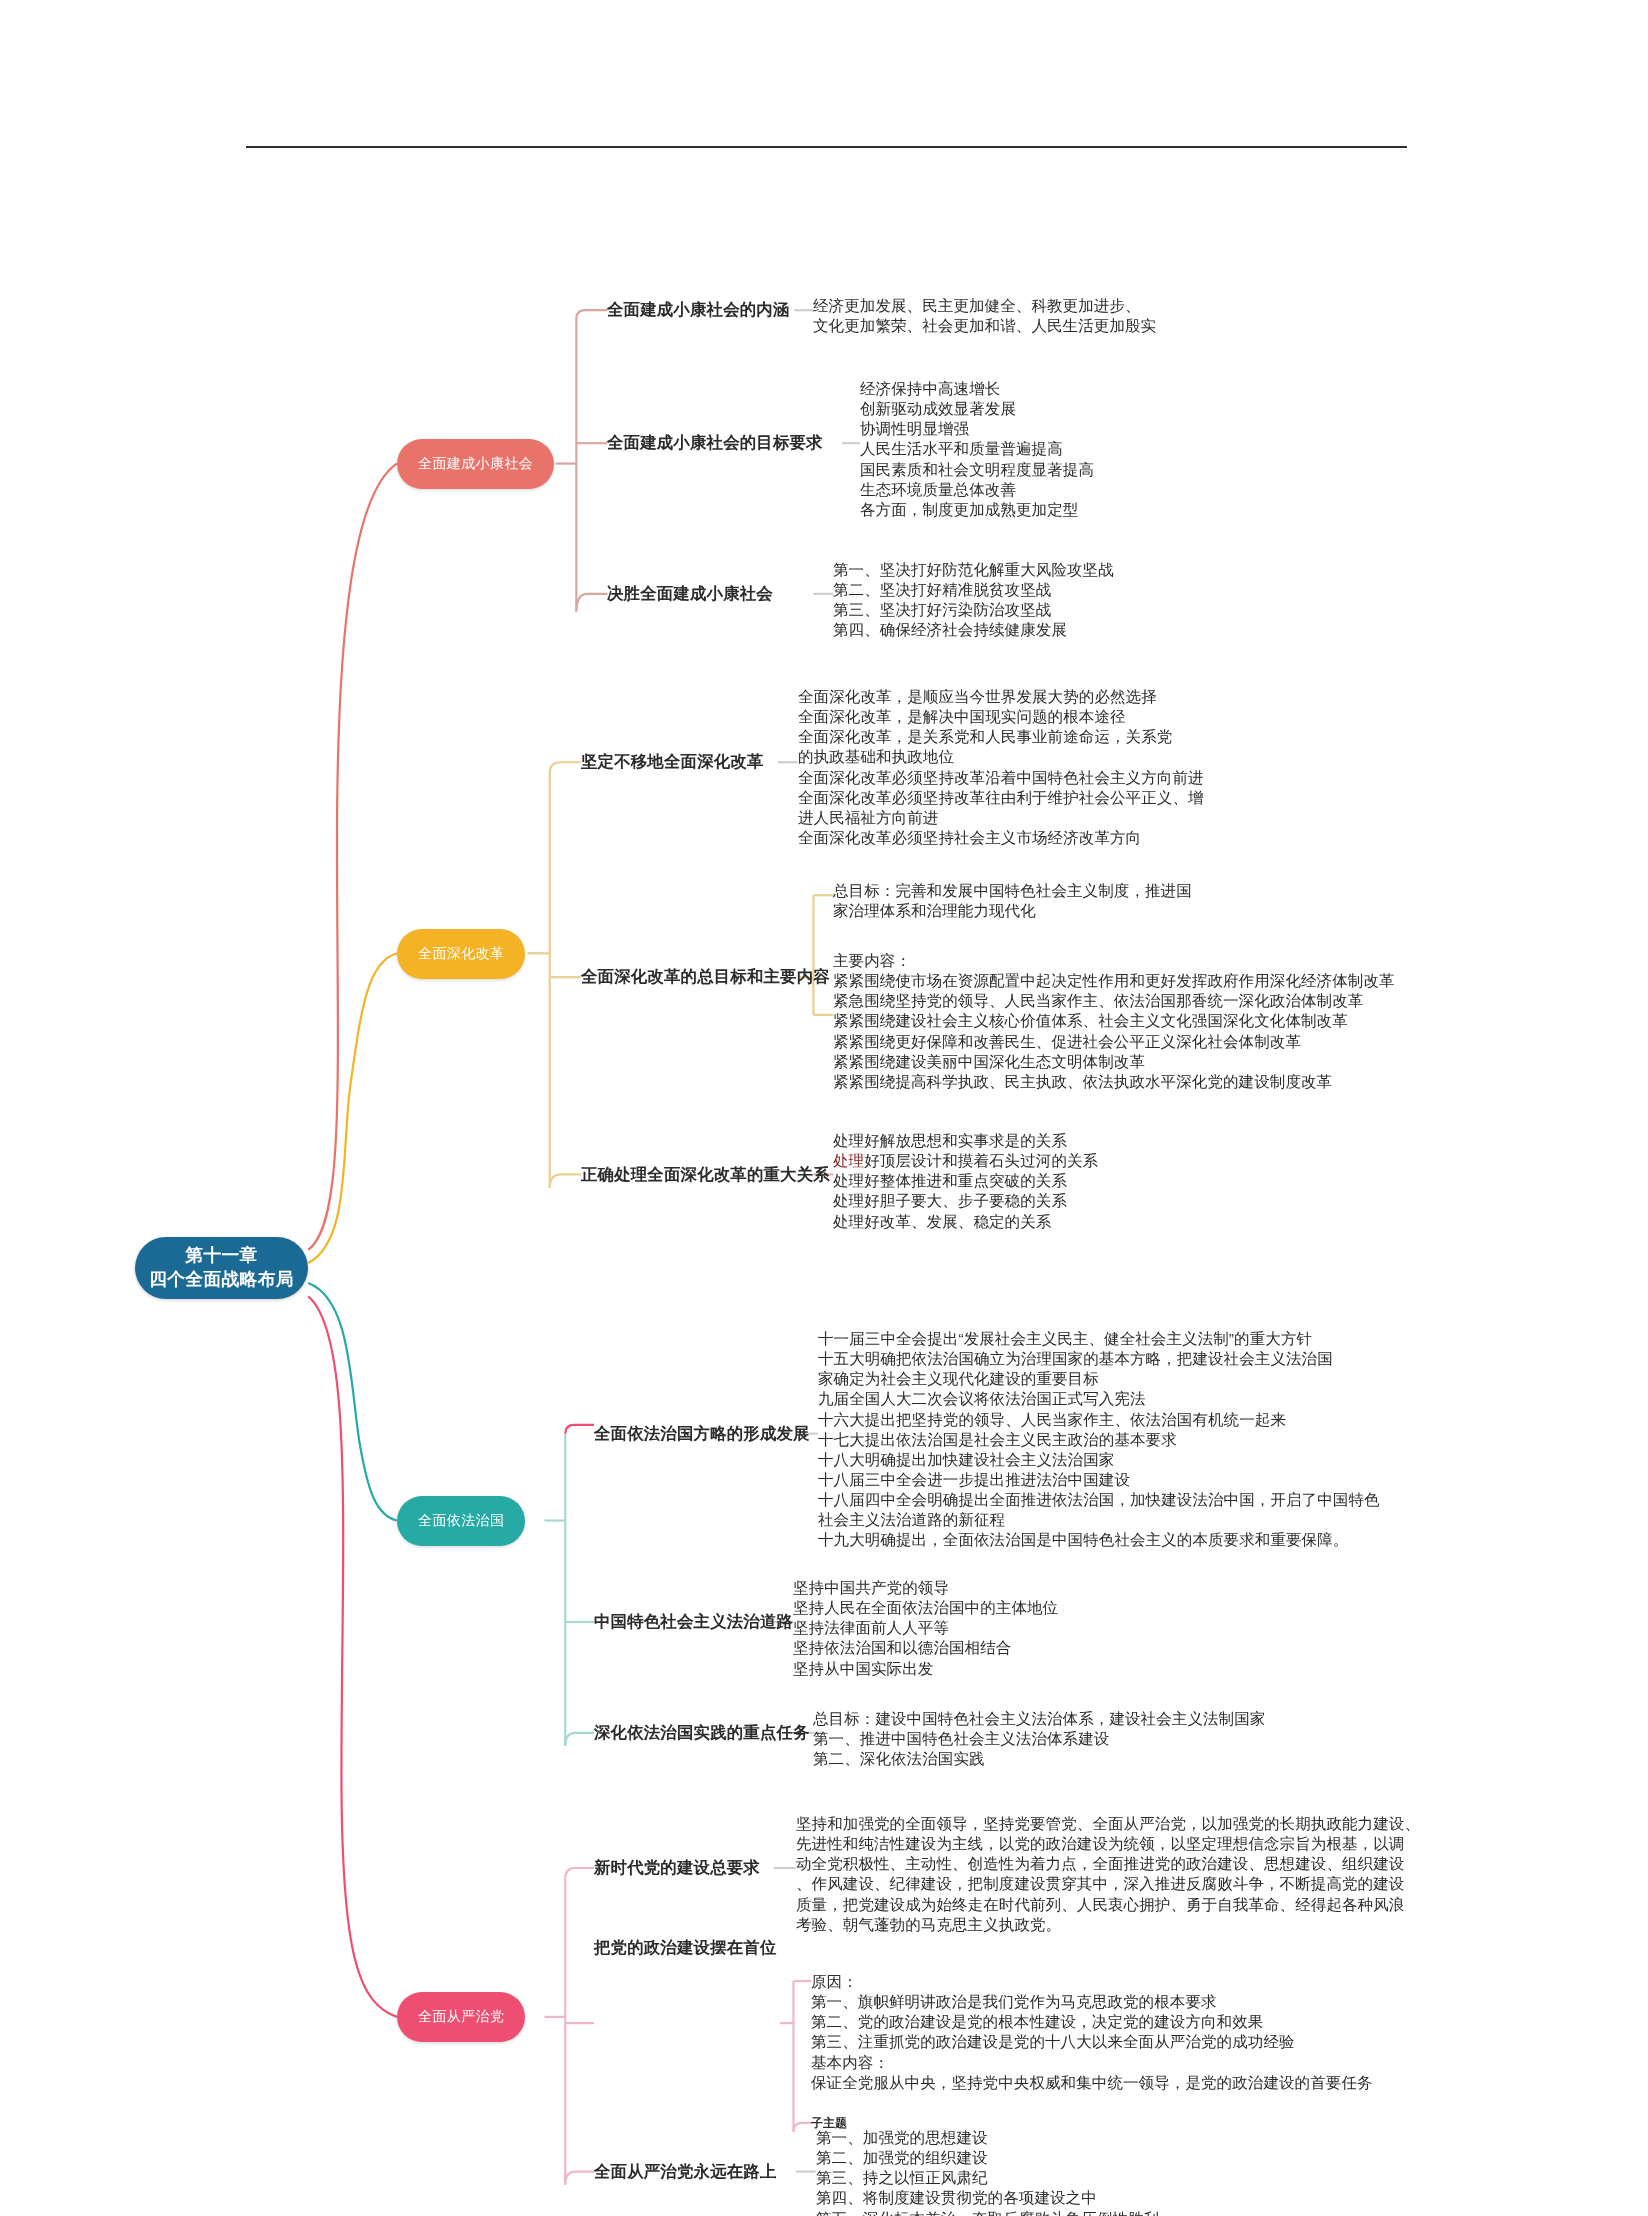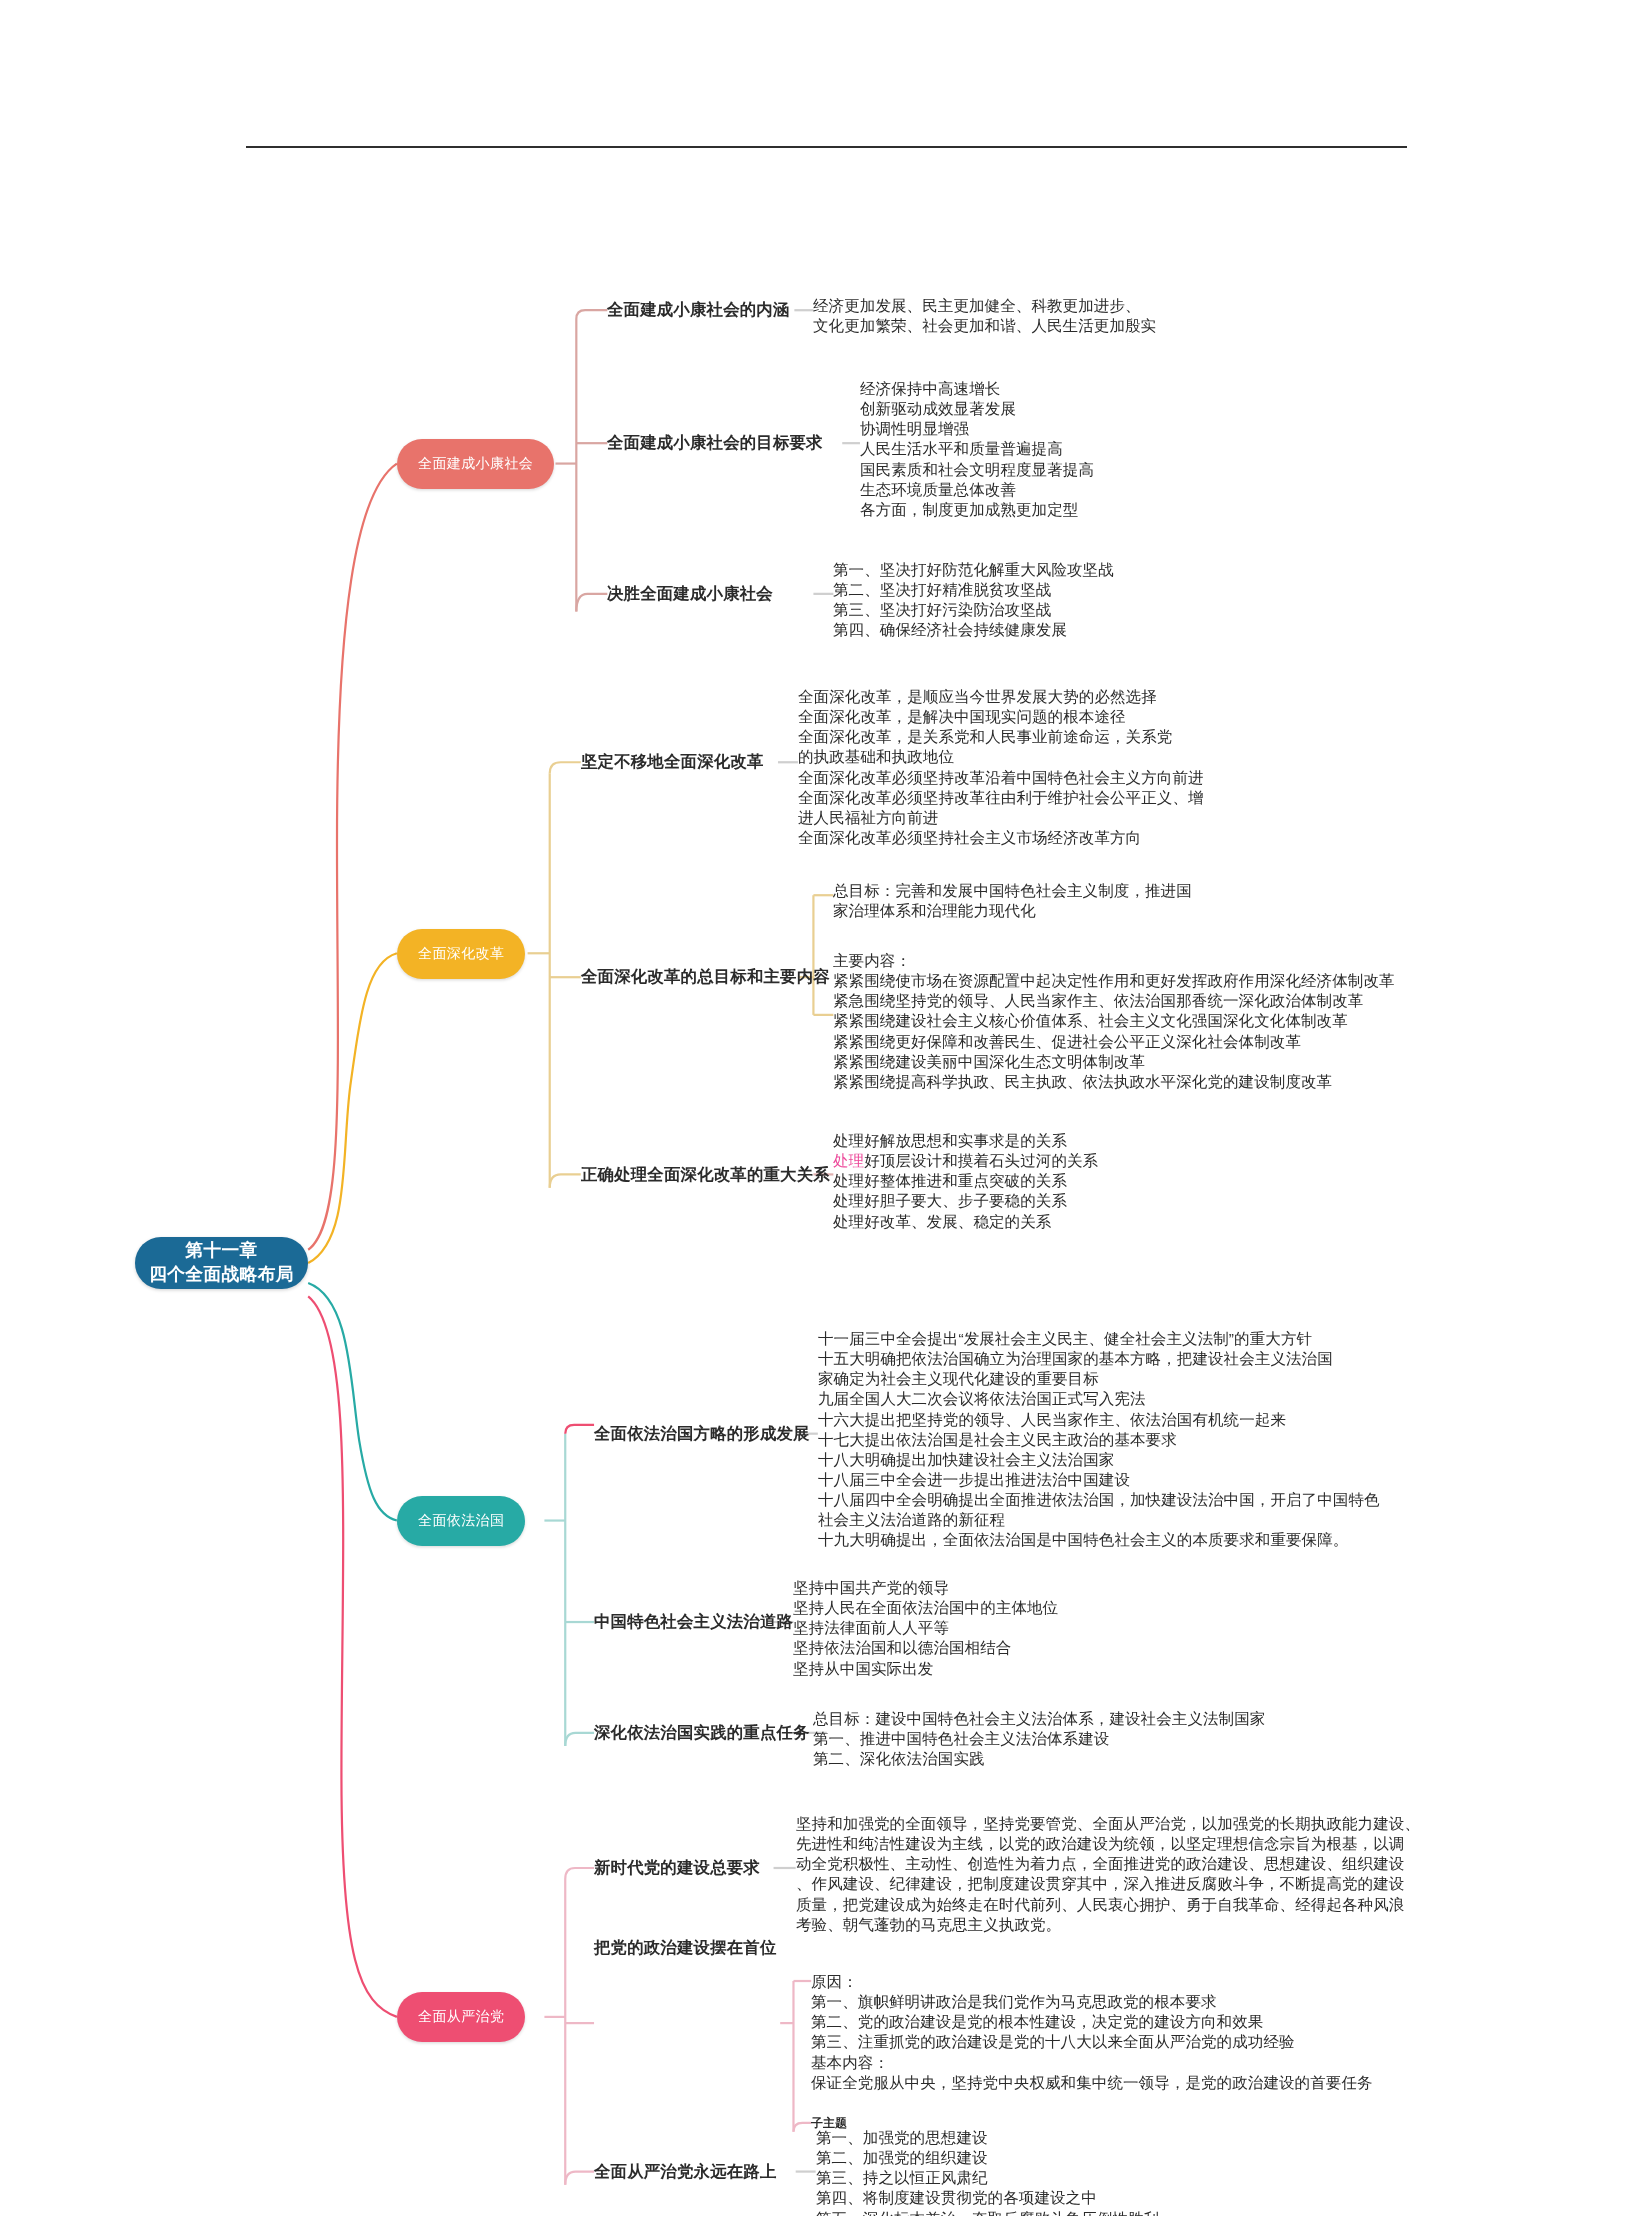--- a/index.html
+++ b/index.html
@@ -17,21 +17,21 @@
   .rule {
     position:absolute; left:246px; top:146px; width:1161px; height:1.8px;
     background:#2f2f2f;
   }
 
   .node { position:absolute; }
 
   
   .root {
     left:135px; top:1237px;
-    width:173px; height:52px;
+    width:173px; height:62px;
     background:#1b6a96;
     border-radius:33px;
     display:flex; align-items:center; justify-content:center;
     flex-direction:column;
     box-shadow:0 1.3px 3.5px rgba(0,0,0,.18);
   }
   .root span {
     color:#ffffff; font-size:17.7px; font-weight:bold; line-height:1.35;
     letter-spacing:0.4px; text-align:center; white-space:nowrap;
   }
@@ -61,21 +61,21 @@
   }
 
   
   .l3 {
     font-size:15.5px; color:#2b2b2b; line-height:1.30;
     transform:translateY(-50%);
     letter-spacing:0.1px;
     margin-top:6px;
   }
   .l3 .ln { display:block; white-space:nowrap; }
-  .l3 .hl { color:#ec4899; }
+  .l3 .hl { color:#7f1d1d; }
 
   .subtopic {
     font-size:12px; font-weight:bold; color:#2b2b2b; white-space:nowrap;
     transform:translateY(-50%);
   }
 </style>
 </head>
 <body>
 
 <div id="canvas">

